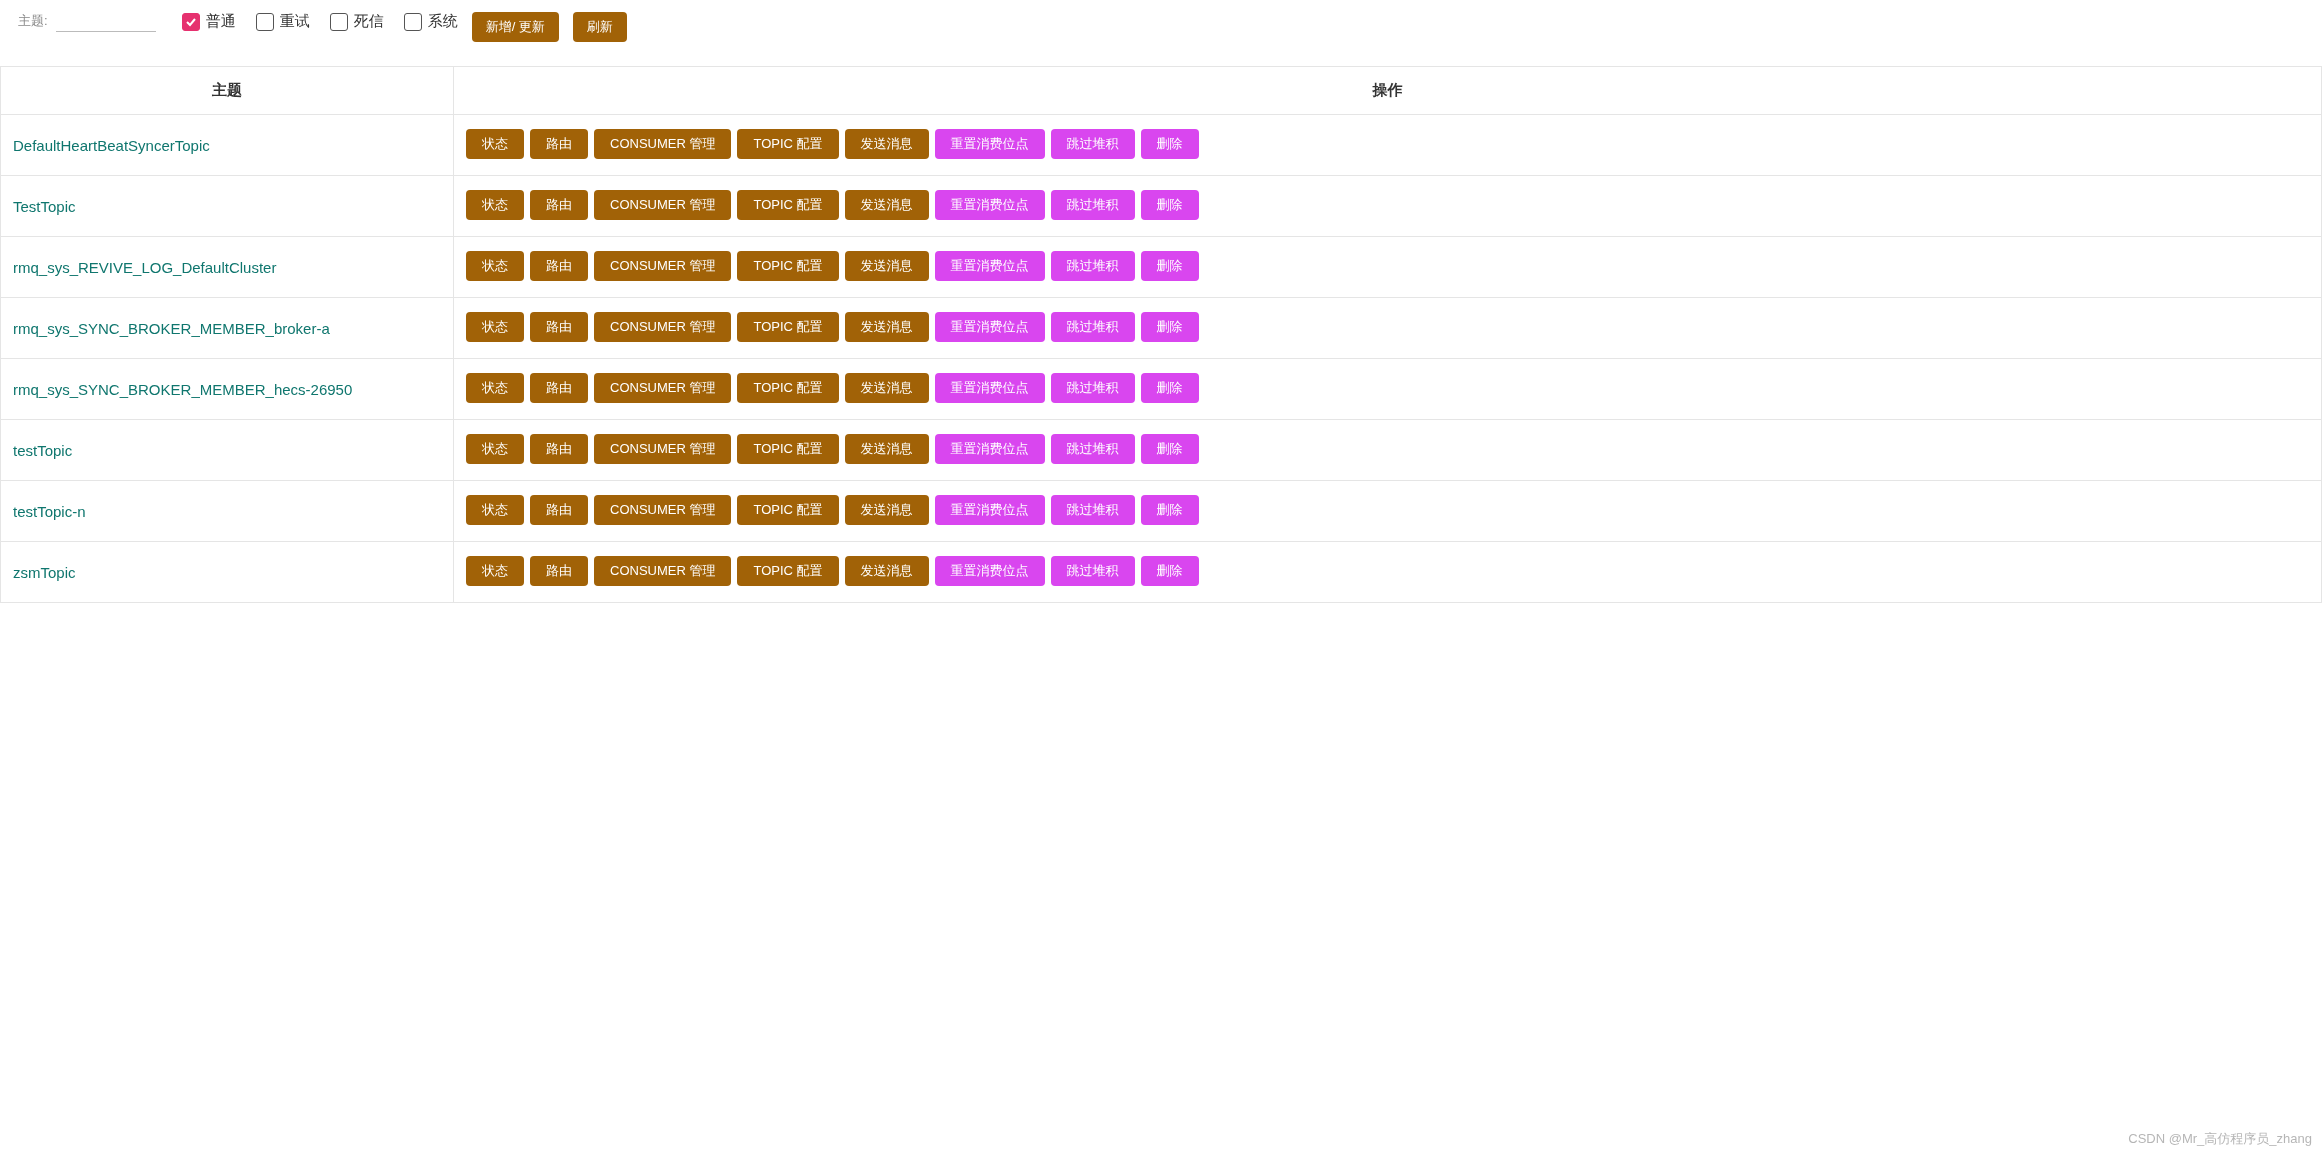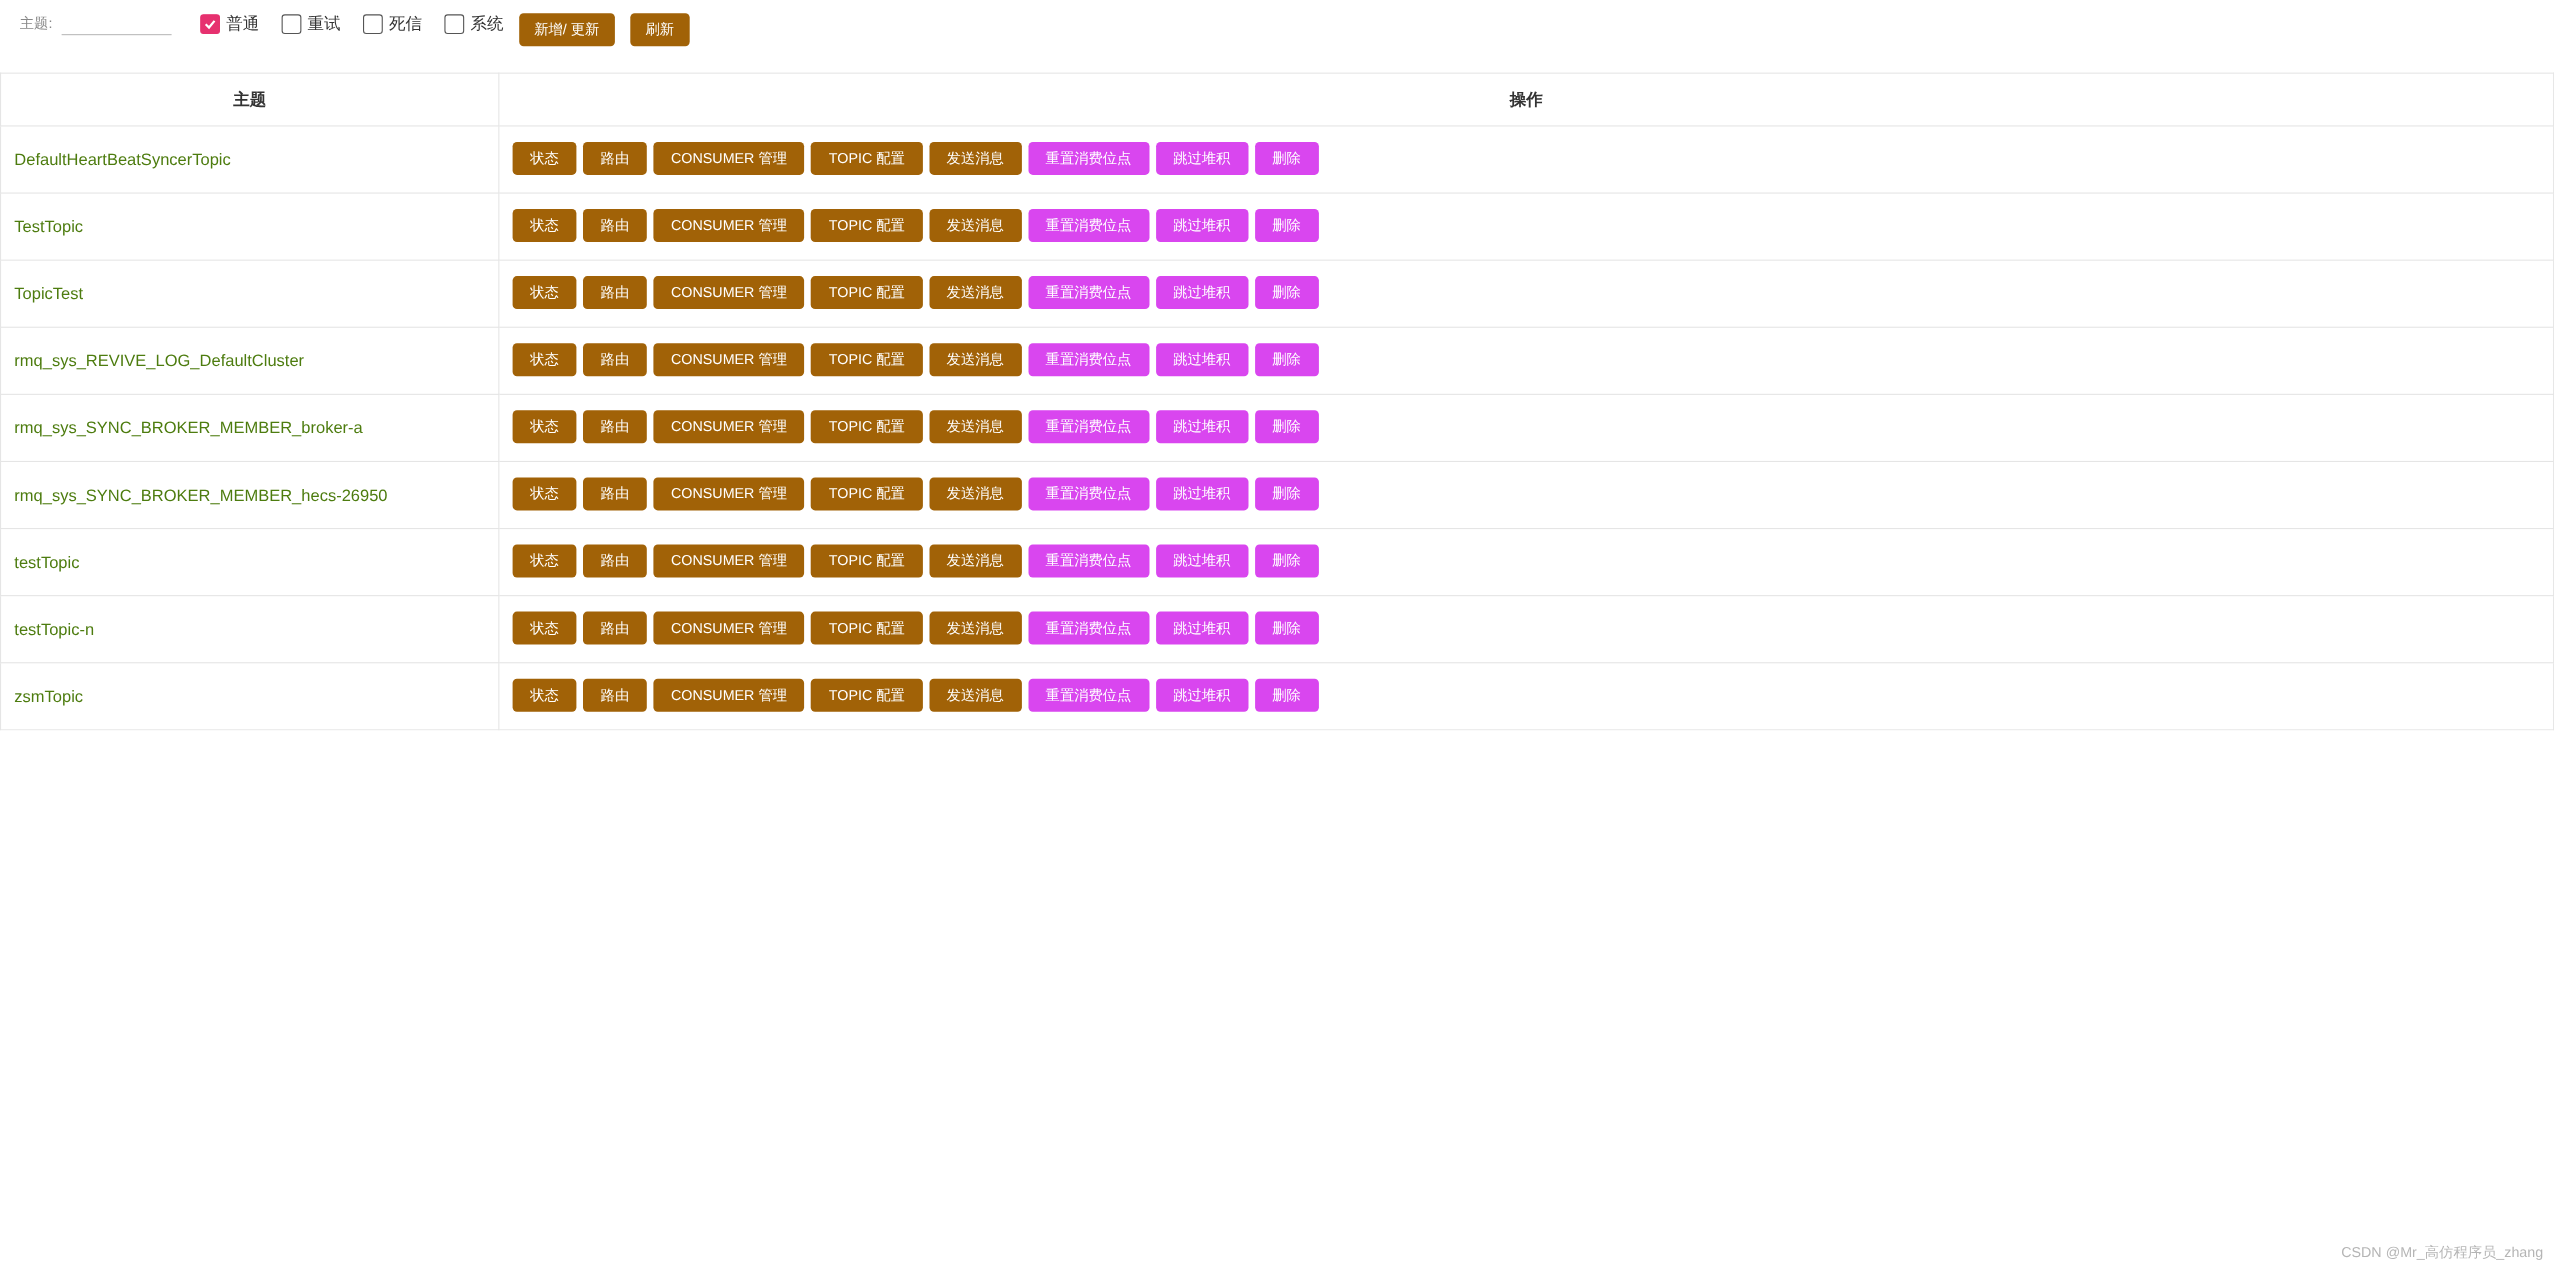--- a/index.html
+++ b/index.html
@@ -85,21 +85,21 @@
     }
     table.topic-table th {
       text-align: center;
       font-weight: bold;
       font-size: 15px;
       background: #fff;
     }
     .col-topic { width: 453px; }
     td.name-cell {
       font-size: 15px;
-      color: #4d7c0f;
+      color: #0f766e;
     }
     td.ops-cell {
       text-align: left;
       padding-left: 18px;
     }
     .ops-cell .btn {
       margin-right: 6px;
       margin-bottom: 2px;
       padding: 6px 16px;
     }
@@ -154,24 +154,20 @@
   <tbody id="tbody">
       <tr>
         <td class="name-cell">DefaultHeartBeatSyncerTopic</td>
         <td class="ops-cell"><button class="btn btn-teal">状态</button><button class="btn btn-teal">路由</button><button class="btn btn-teal">CONSUMER 管理</button><button class="btn btn-teal">TOPIC 配置</button><button class="btn btn-teal">发送消息</button><button class="btn btn-red">重置消费位点</button><button class="btn btn-red">跳过堆积</button><button class="btn btn-red">删除</button></td>
       </tr>
       <tr>
         <td class="name-cell">TestTopic</td>
         <td class="ops-cell"><button class="btn btn-teal">状态</button><button class="btn btn-teal">路由</button><button class="btn btn-teal">CONSUMER 管理</button><button class="btn btn-teal">TOPIC 配置</button><button class="btn btn-teal">发送消息</button><button class="btn btn-red">重置消费位点</button><button class="btn btn-red">跳过堆积</button><button class="btn btn-red">删除</button></td>
       </tr>
       <tr>
-        <td class="name-cell">TopicTest</td>
-        <td class="ops-cell"><button class="btn btn-teal">状态</button><button class="btn btn-teal">路由</button><button class="btn btn-teal">CONSUMER 管理</button><button class="btn btn-teal">TOPIC 配置</button><button class="btn btn-teal">发送消息</button><button class="btn btn-red">重置消费位点</button><button class="btn btn-red">跳过堆积</button><button class="btn btn-red">删除</button></td>
-      </tr>
-      <tr>
         <td class="name-cell">rmq_sys_REVIVE_LOG_DefaultCluster</td>
         <td class="ops-cell"><button class="btn btn-teal">状态</button><button class="btn btn-teal">路由</button><button class="btn btn-teal">CONSUMER 管理</button><button class="btn btn-teal">TOPIC 配置</button><button class="btn btn-teal">发送消息</button><button class="btn btn-red">重置消费位点</button><button class="btn btn-red">跳过堆积</button><button class="btn btn-red">删除</button></td>
       </tr>
       <tr>
         <td class="name-cell">rmq_sys_SYNC_BROKER_MEMBER_broker-a</td>
         <td class="ops-cell"><button class="btn btn-teal">状态</button><button class="btn btn-teal">路由</button><button class="btn btn-teal">CONSUMER 管理</button><button class="btn btn-teal">TOPIC 配置</button><button class="btn btn-teal">发送消息</button><button class="btn btn-red">重置消费位点</button><button class="btn btn-red">跳过堆积</button><button class="btn btn-red">删除</button></td>
       </tr>
       <tr>
         <td class="name-cell">rmq_sys_SYNC_BROKER_MEMBER_hecs-26950</td>
         <td class="ops-cell"><button class="btn btn-teal">状态</button><button class="btn btn-teal">路由</button><button class="btn btn-teal">CONSUMER 管理</button><button class="btn btn-teal">TOPIC 配置</button><button class="btn btn-teal">发送消息</button><button class="btn btn-red">重置消费位点</button><button class="btn btn-red">跳过堆积</button><button class="btn btn-red">删除</button></td>

